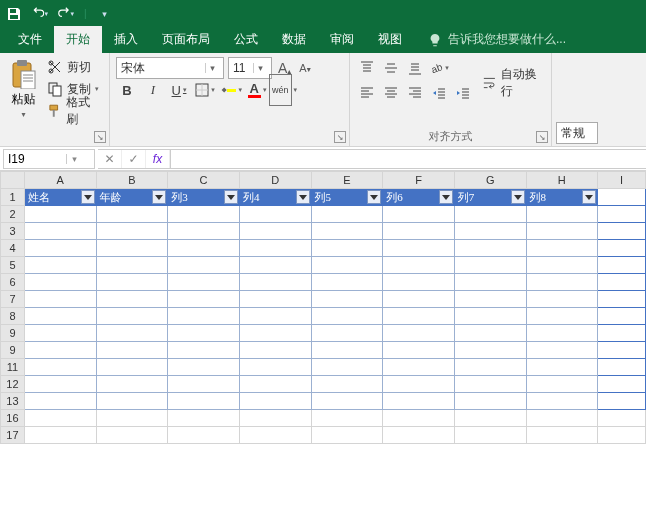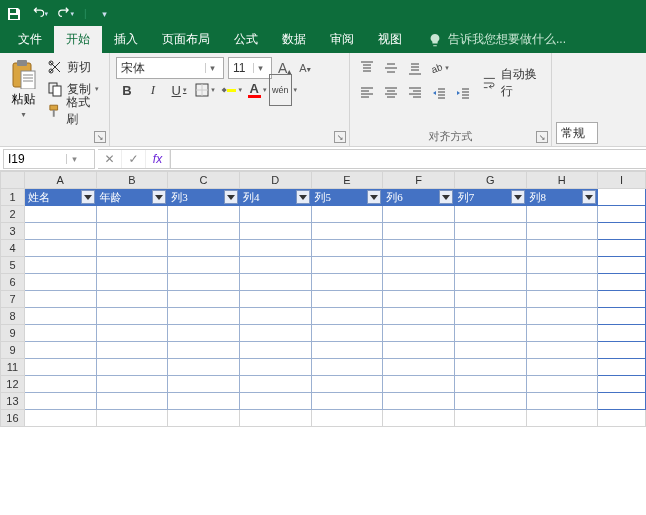--- a/index.html
+++ b/index.html
@@ -463,15 +463,27 @@
           <td class="cell"></td>
           <td class="cell"></td>
           <td class="cell"></td>
           <td class="cell"></td>
           <td class="cell"></td>
           <td class="cell"></td>
           <td class="cell"></td>
           <td class="cell"></td>
           <td class="cell"></td>
         </tr>
+        <tr>
+          <th class="rowh">17</th>
+          <td class="cell"></td>
+          <td class="cell"></td>
+          <td class="cell"></td>
+          <td class="cell"></td>
+          <td class="cell"></td>
+          <td class="cell"></td>
+          <td class="cell"></td>
+          <td class="cell"></td>
+          <td class="cell"></td>
+        </tr>
       </tbody>
     </table>
 </div>
 
 </body></html>

